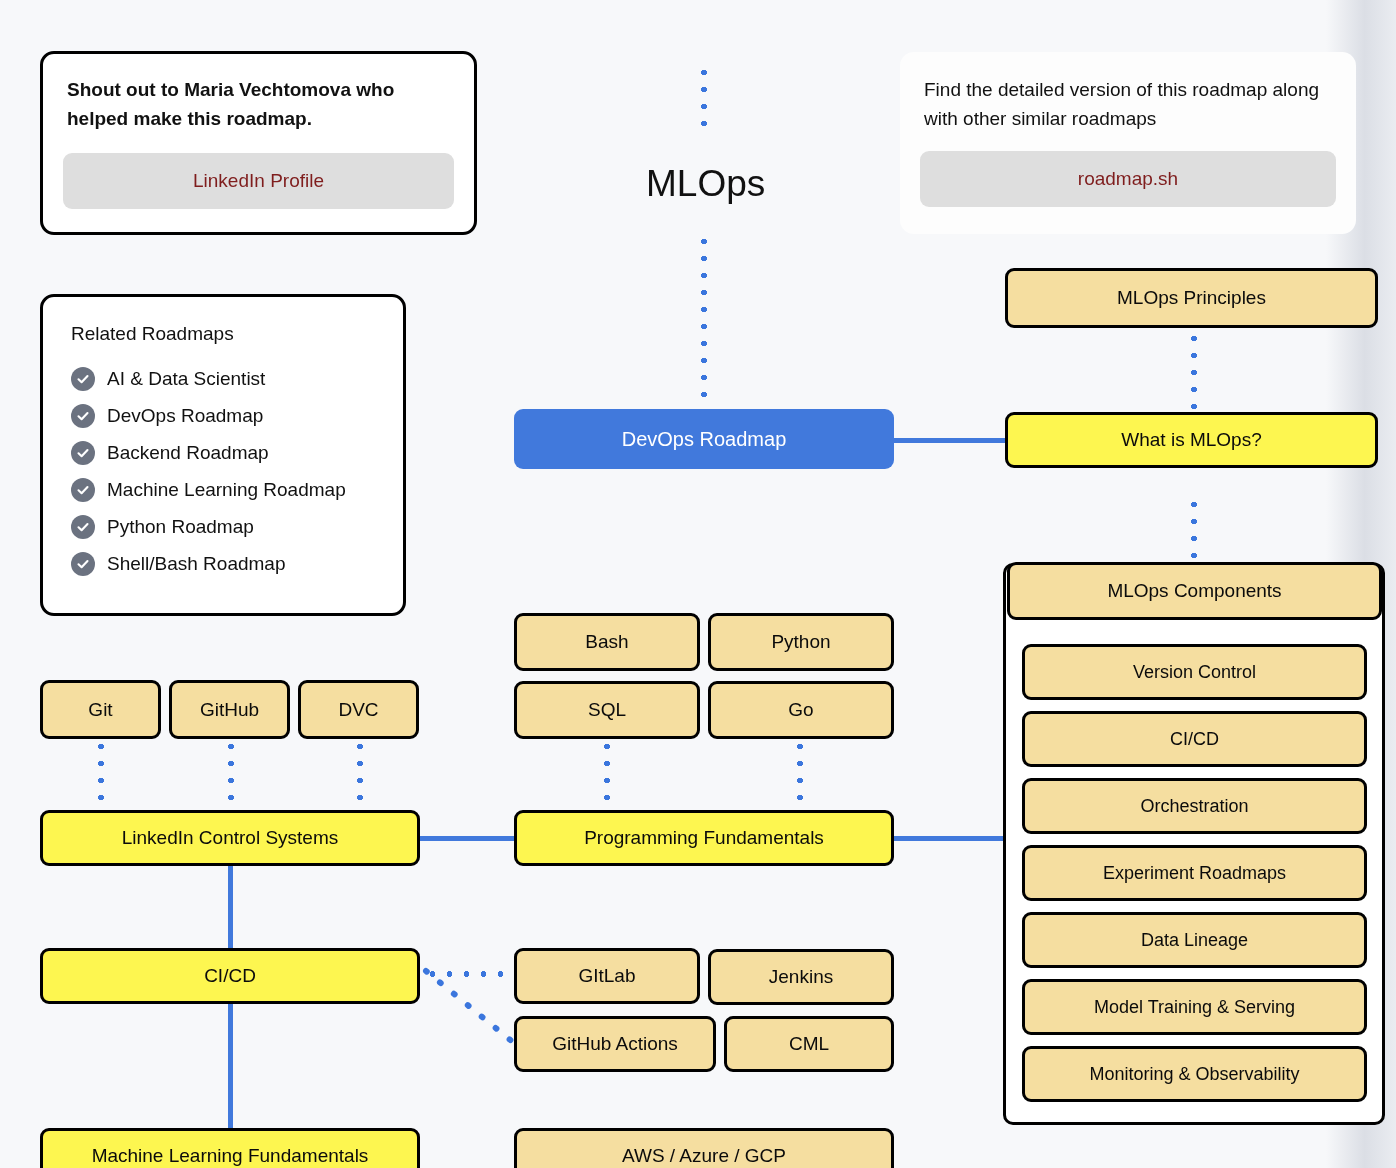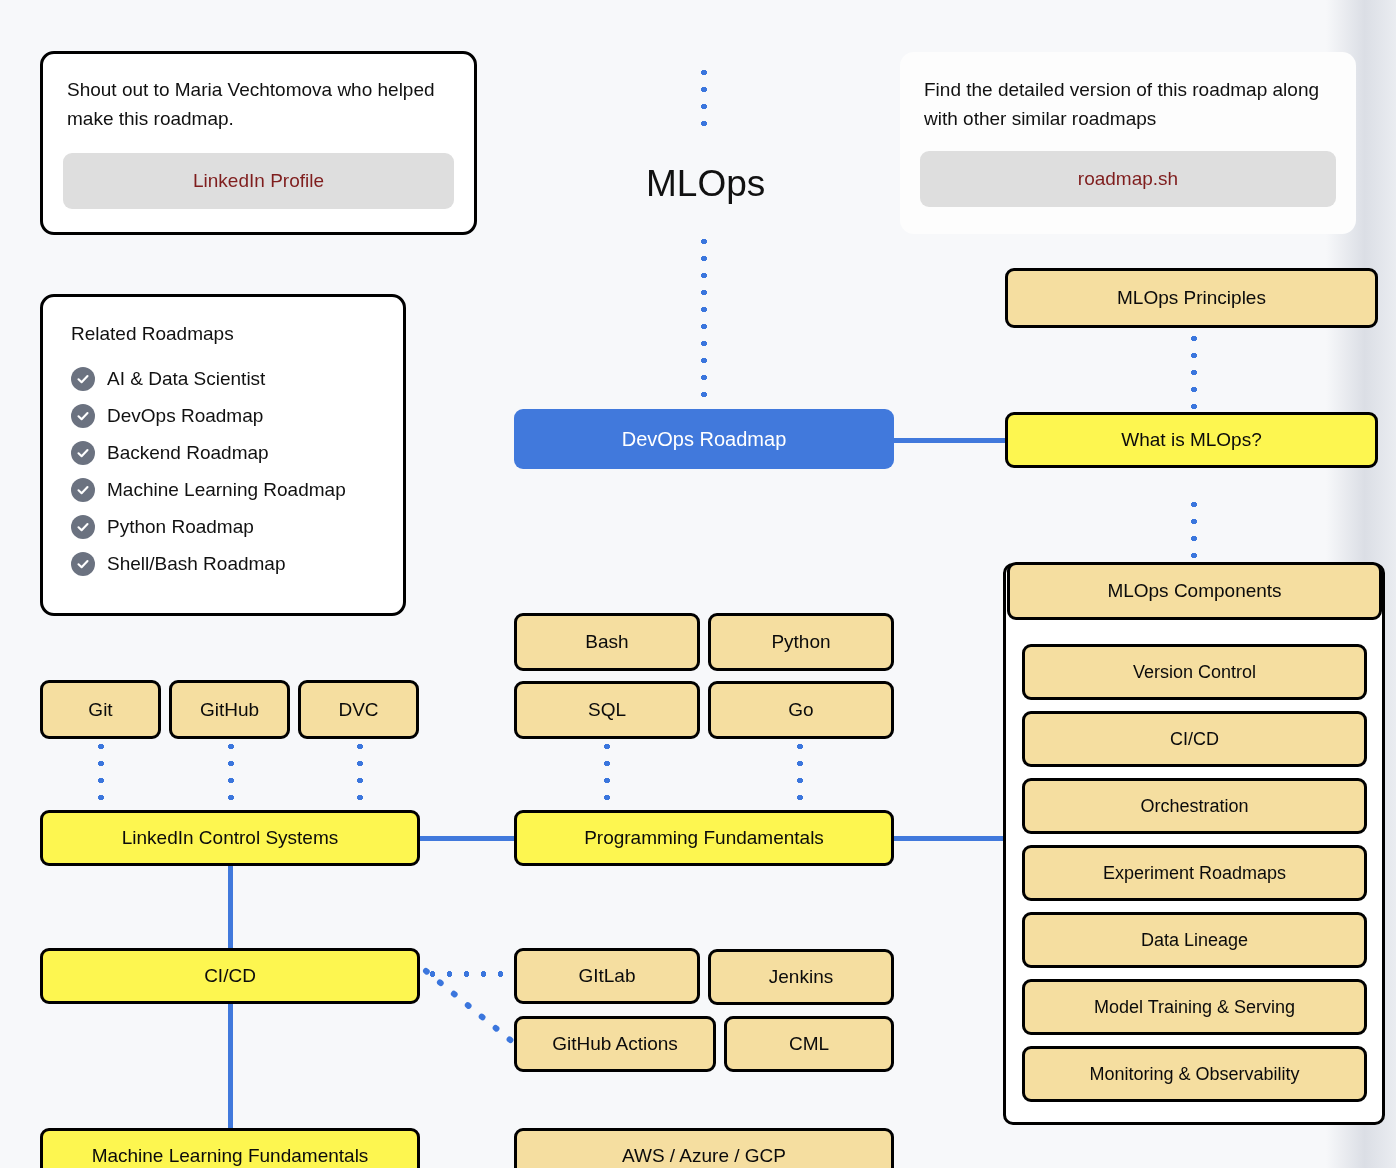--- a/index.html
+++ b/index.html
@@ -63,20 +63,21 @@
     background:#fdfdfd;
     border:none;
     border-radius:14px;
     z-index:6;
   }
   .card p{
     margin:0;
     font-size:19px;
     color:#111;
     line-height:1.5;
+    font-weight:bold;
   }
   .card-soft p{
     margin:0;
     font-size:19px;
     color:#111;
     line-height:1.5;
   }
   .pill{
     display:flex;align-items:center;justify-content:center;
     background:#dedede;

